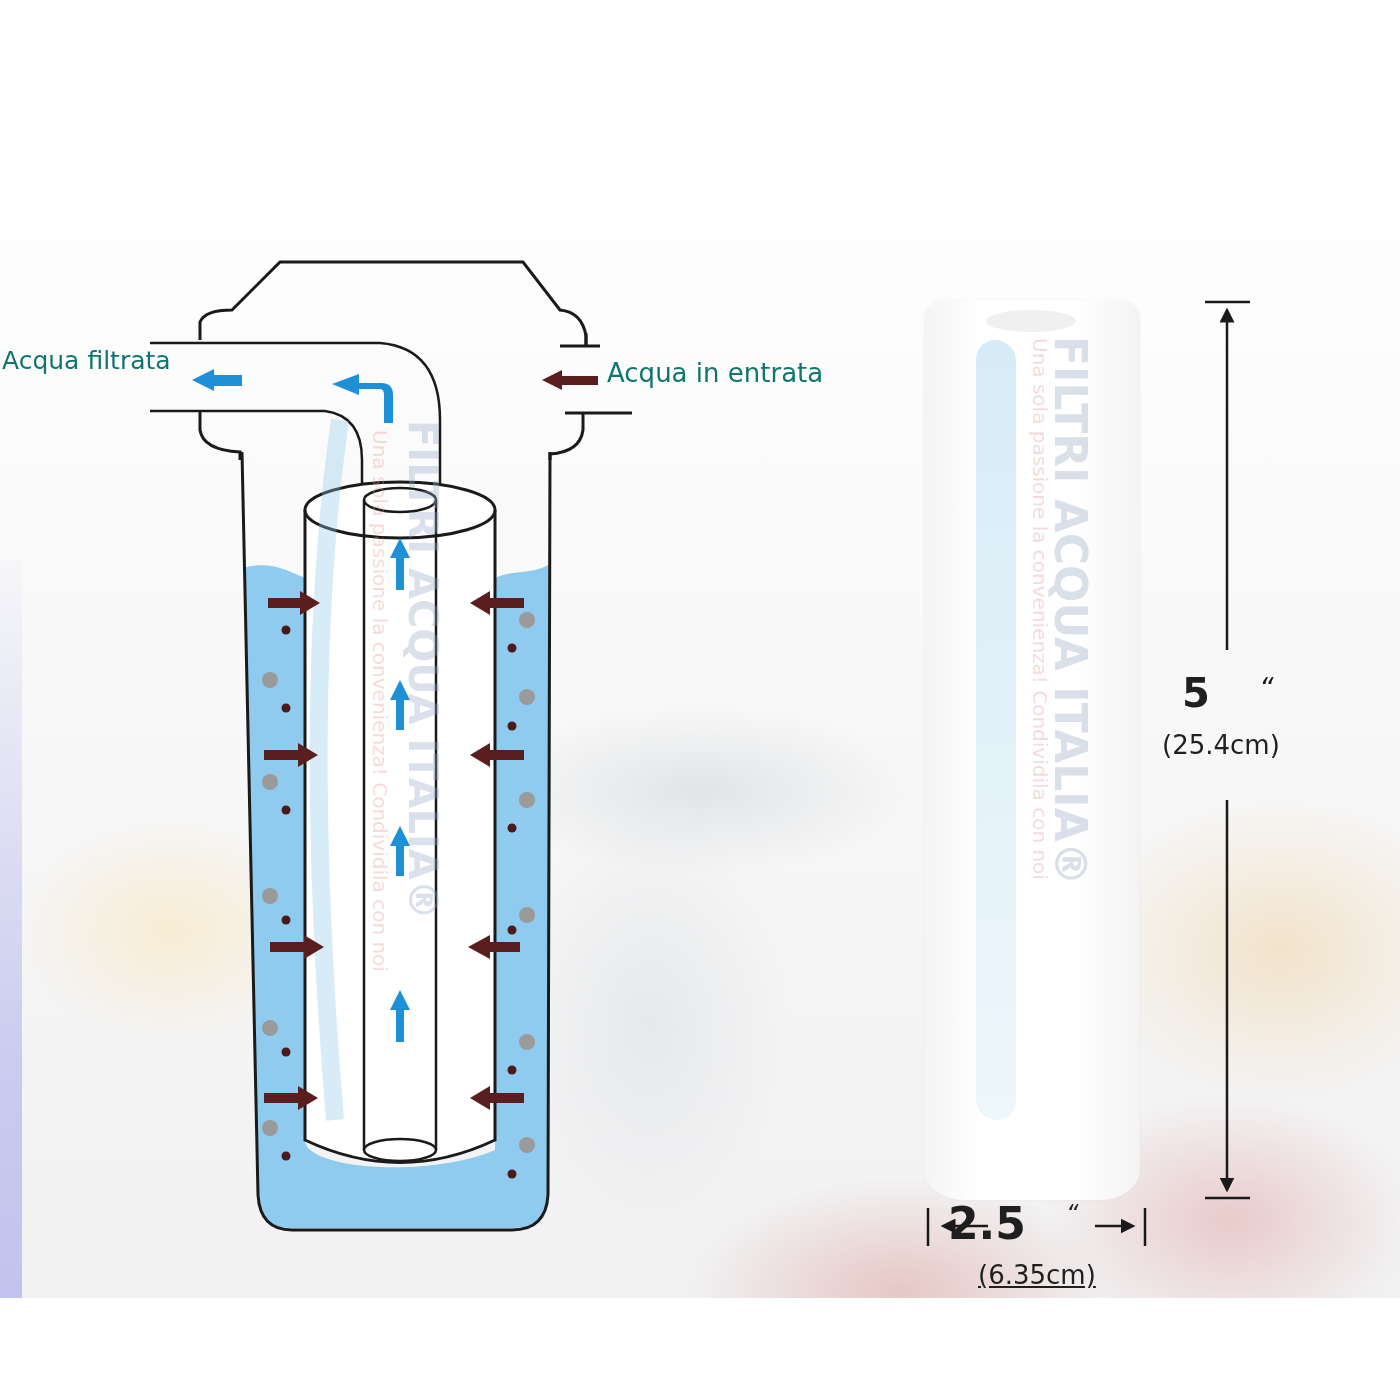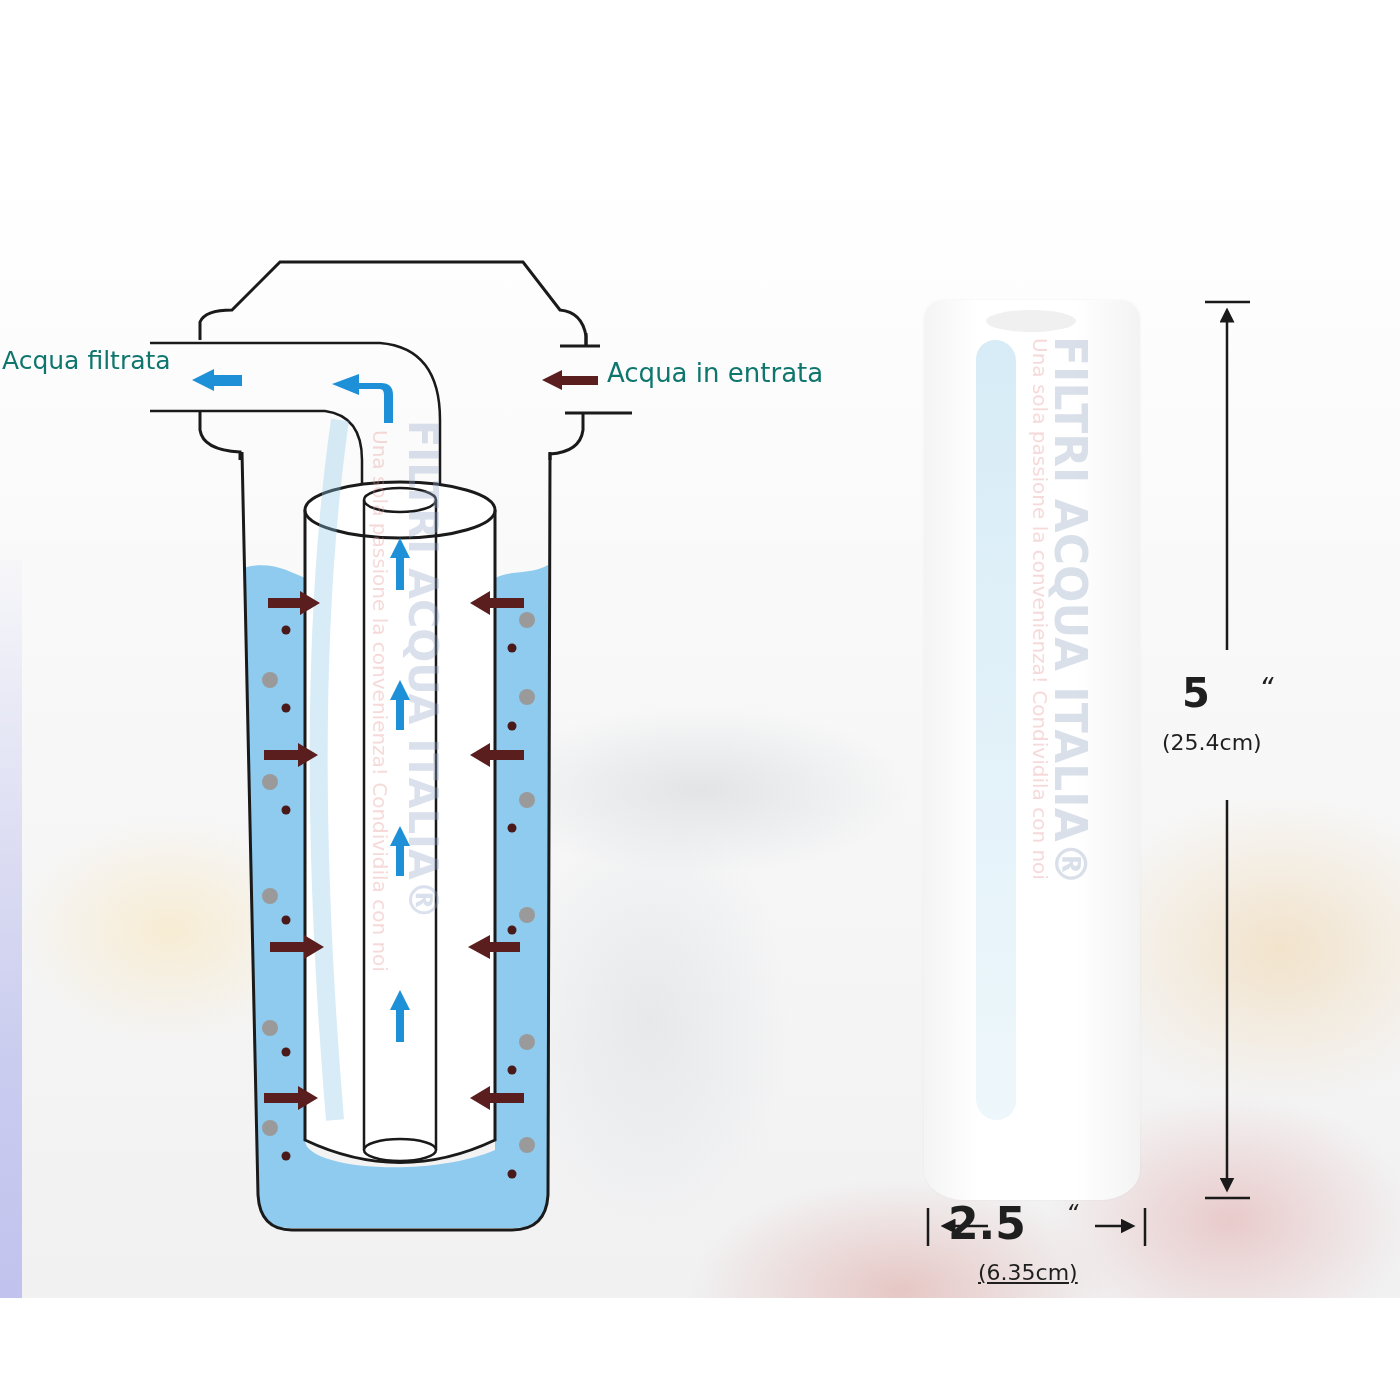--- a/index.html
+++ b/index.html
@@ -15,21 +15,21 @@
       linear-gradient(180deg, #ffffff 0%, #fafafa 30%, #f1f1f2 100%);
   }
   .left-edge { position:absolute; left:0; top:560px; width:22px; height:738px;
     background:linear-gradient(180deg, rgba(235,235,250,0.2), #c9cbef 70%, #c1c3ee 100%); }
   .white-bottom { position:absolute; left:0; top:1298px; width:1400px; height:102px; background:#ffffff; }
   svg.diagram { position:absolute; left:0; top:0; }
   .label { position:absolute; color:#0f766e; font-family:"DejaVu Sans", sans-serif; white-space:nowrap; }
   .lbl-out { left:2px; top:346px; font-size:25px; }
   .lbl-in { left:607px; top:358px; font-size:26px; }
   .dim-big { position:absolute; font-weight:bold; color:#1f1f1f; font-family:"DejaVu Sans", sans-serif; }
-  .dim-small { position:absolute; color:#1f1f1f; font-size:22px; font-family:"DejaVu Sans", sans-serif; }
+  .dim-small { position:absolute; color:#1f1f1f; font-size:26px; font-family:"DejaVu Sans", sans-serif; }
   .h-num { left:1182px; top:670px; font-size:40px; letter-spacing:1px; }
   .h-unit { left:1259px; top:672px; font-size:28px; font-style:italic; font-weight:normal; }
   .h-cm { left:1162px; top:730px; }
   .w-num { left:948px; top:1198px; font-size:44px; }
   .w-unit { left:1066px; top:1200px; font-size:24px; font-style:italic; font-weight:normal; }
   .w-cm { left:978px; top:1260px;text-decoration:underline; }
   .cartridge { position:absolute; left:924px; top:300px; width:216px; height:900px;
     background:linear-gradient(90deg,#f4f4f4 0%, #ffffff 25%, #ffffff 70%, #f3f3f3 100%);
     border-radius:20px 20px 40px 40px / 20px 20px 30px 30px; box-shadow:0 0 3px rgba(0,0,0,0.05); }
   .cart-hole { position:absolute; left:62px; top:10px; width:90px; height:22px; border-radius:50%; background:#f0f0f0; }

